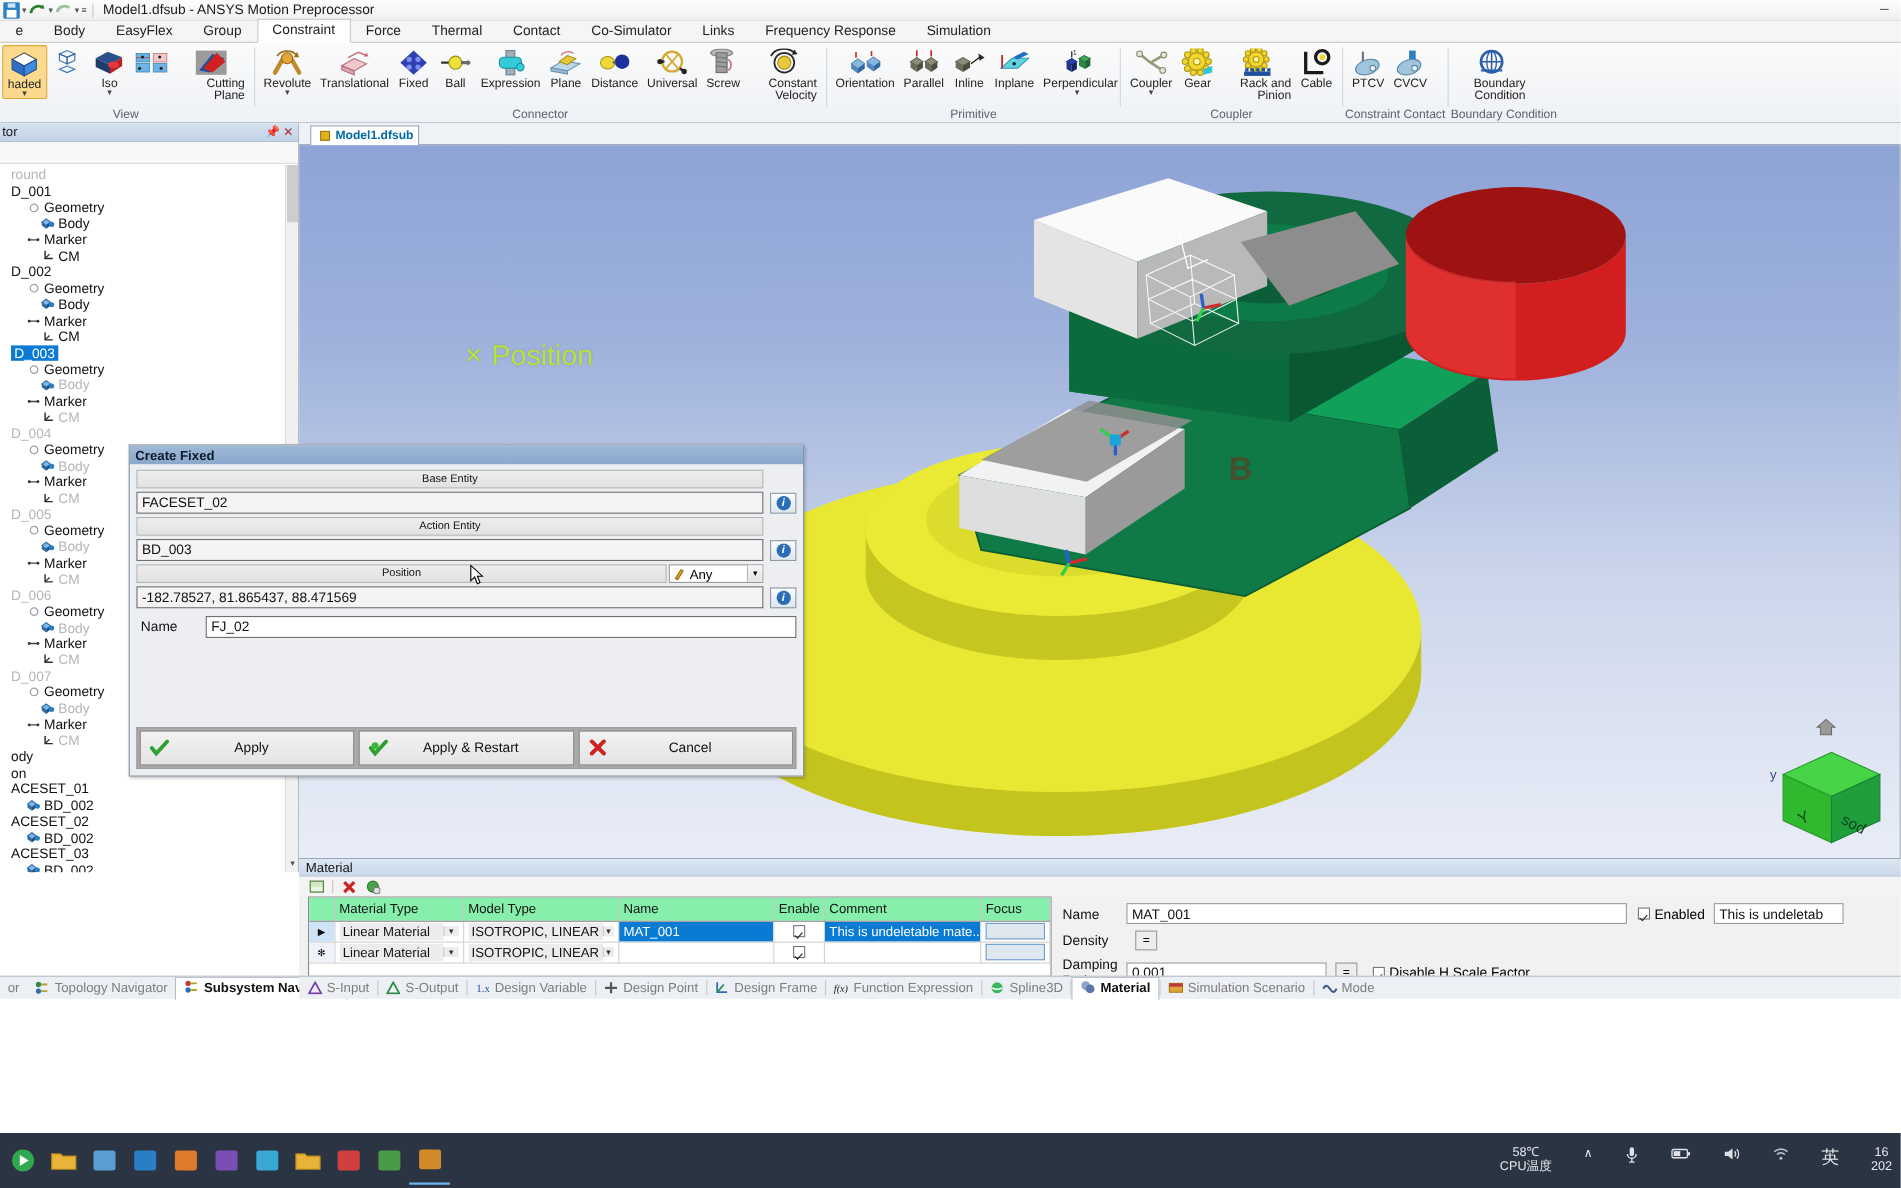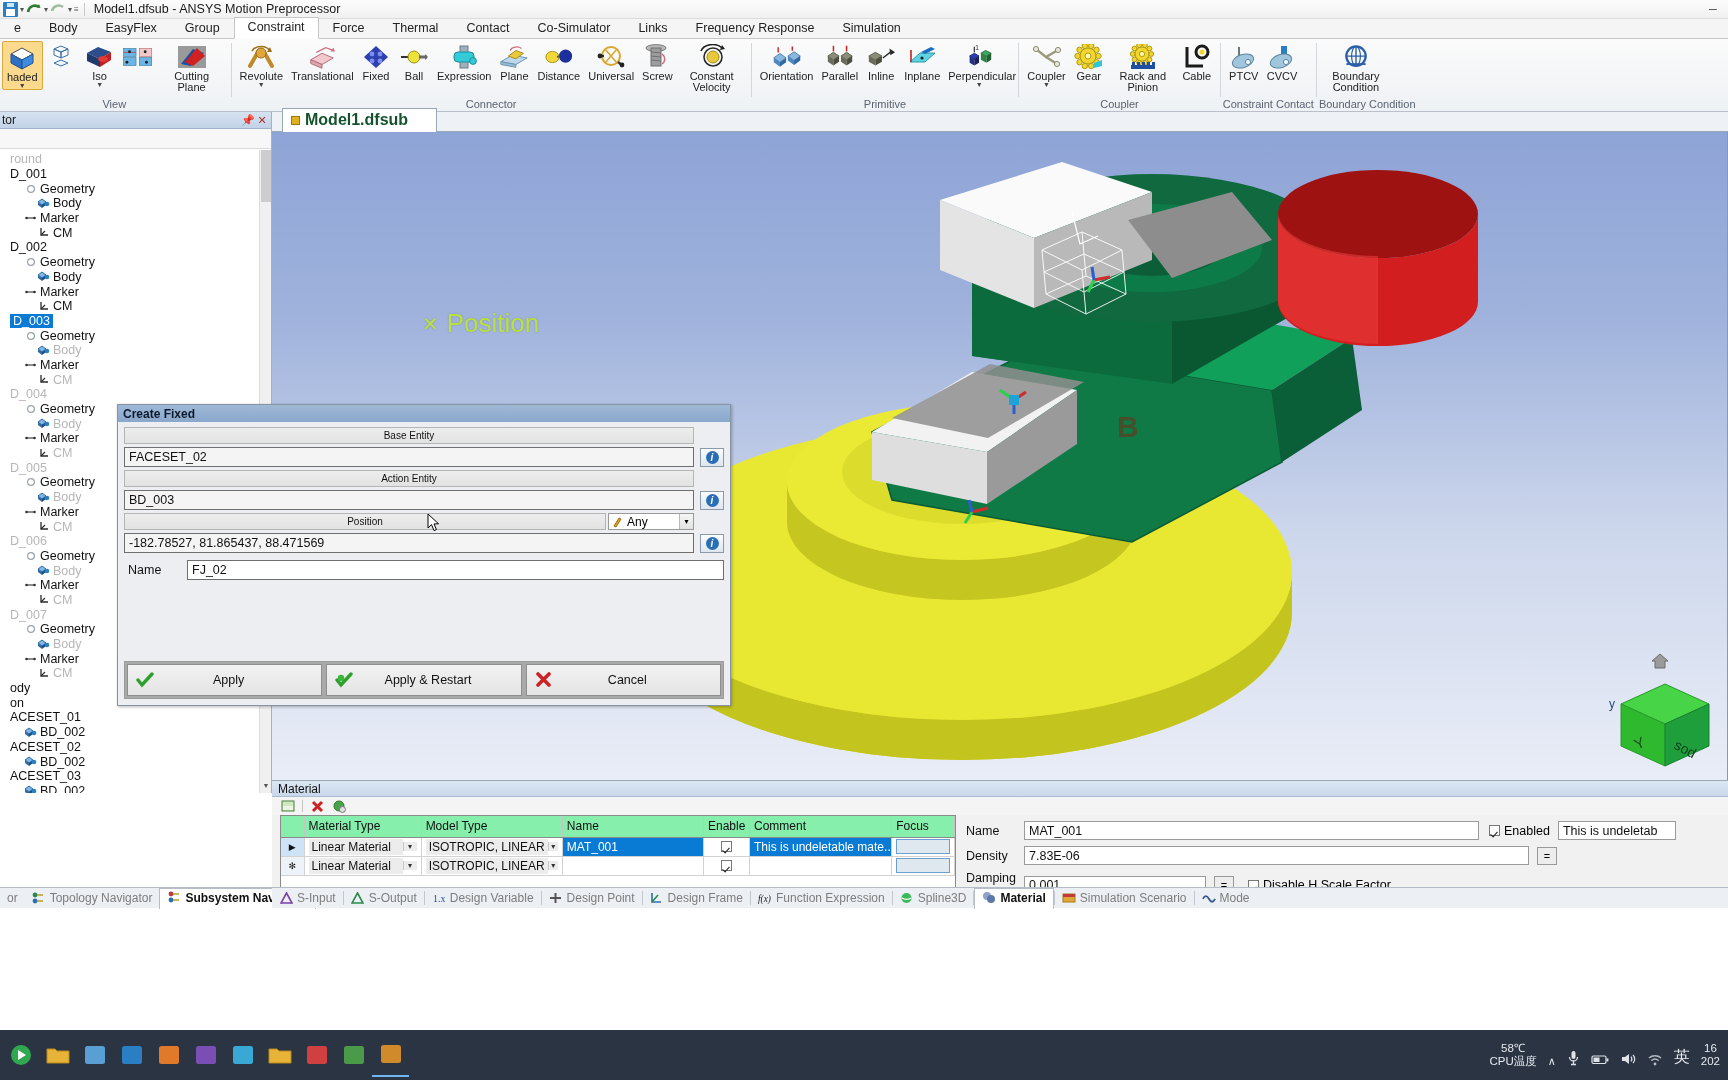--- a/index.html
+++ b/index.html
@@ -60,21 +60,21 @@
   .rgroup-items { display:flex; align-items:flex-start; flex:1; padding:2px 2px 0 2px; }
   .rgroup-label {
     text-align:center; font-size:11px; color:#5a6470; height:13px; line-height:12px;
   }
   .rgsep { width:1px; background:#d2d7de; margin:4px 2px 14px 2px; }
   .ritem {
     display:flex; flex-direction:column; align-items:center; justify-content:flex-start;
     min-width:34px; padding:2px 4px 0 4px; cursor:default;
   }
   .ritem .ic { width:30px;height:28px; display:flex;align-items:center;justify-content:center; }
-  .ritem .lb { font-size:11px; color:#222; text-align:center; line-height:11px; max-width:62px; }
+  .ritem .lb { font-size:11px; color:#222; text-align:right; line-height:11px; max-width:62px; }
   .ritem .cav { font-size:7px; color:#444; line-height:6px; }
   .ritem.sel { background:#fbd98d; border:1px solid #d9a93d; border-radius:2px; }
 
   
   .leftpanel {
     position:absolute; left:0; top:112px; width:272px; height:681px;
     background:#fff; border-right:1px solid #a8b0ba;
   }
   .lp-head {
     height:17px; background:linear-gradient(#d6e2f0,#c2d3e8);
@@ -102,21 +102,21 @@
   .lp-scroll .up,.lp-scroll .dn{position:absolute;left:1px;width:10px;height:11px;font-size:7px;text-align:center;color:#555;} .lp-scroll .dn{bottom:0;}
 
   
   .viewtabbar {
     position:absolute; left:272px; top:112px; width:1456px; height:20px;
     background:#eef1f5; border-bottom:1px solid #9aa7b5;
     display:flex; align-items:flex-end; padding-left:10px;
   }
   .vtab {
     background:#fff; border:1px solid #9aa7b5; border-bottom:none;
-    padding:2px 28px 3px 8px; font-size:16px; font-weight:bold; color:#14532d;
+    padding:2px 4px 3px 8px; font-size:11px; font-weight:bold; color:#0369a1;
     display:flex; align-items:center; gap:5px; position:relative; top:1px;
   }
   .vtab .dot { width:9px;height:9px;background:#e0b020;border:1px solid #9a7a10;}
   .viewport {
     position:absolute; left:272px; top:132px; width:1456px; height:648px;
     background: linear-gradient(#8ea4d6 0%, #9fb2dc 28%, #cdd7ec 62%, #e9edf7 100%);
     overflow:hidden; border-right:1px solid #8d99a8;
   }
   .pos-label {
     position:absolute; left:150px; top:176px; font-size:26px; color:#b9e23a;
@@ -184,21 +184,21 @@
   .vsep { width:1px;height:14px;background:#c3c8cf; }
 
   
   .taskbar {
     position:absolute; left:0; top:1030px; width:1728px; height:50px;
     background:#2b3443; display:flex; align-items:center;
   }
   .tb-icons { display:flex; align-items:center; gap:0px; padding-left:2px;}
   .tbi { width:37px;height:44px;display:flex;align-items:center;justify-content:center; }
   .tbi.run { border-bottom:2px solid #70b5f0; }
-  .tray { margin-left:auto; display:flex;align-items:flex-end;gap:11px; padding-right:8px; color:#e6e9ee; font-size:11px;}
+  .tray { margin-left:auto; display:flex;align-items:flex-start;gap:29px; padding-right:8px; color:#e6e9ee; font-size:11px;}
   .tray .cpu { text-align:center; line-height:13px; font-size:11.5px;}
   .tray .clk { text-align:center; line-height:13px; font-size:11.5px; }
 
   
   .dlg {
     position:absolute; left:117px; top:404px; width:614px; height:302px;
     background:#eceef1; border:1px solid #8794a4;
     box-shadow: 1px 1px 3px rgba(0,0,0,.28);
   }
   .dlg-title {
@@ -1312,21 +1312,20 @@
           <label>Name</label>
           <input class="pinput" style="width: 455px;" value="MAT_001">
           <span class="lbl-ck" style="margin-left:10px">
             <span class="chk on"></span>
             <span>Enabled</span>
           </span>
           <input class="pinput" style="width: 118px; margin-left: 8px;" value="This is undeletab">
         </div>
         <div class="prow">
           <label>Density</label>
-          <input class="pinput" style="width: 505px;" value="7.83E-06">
           <span class="eqbtn">=</span>
         </div>
         <div class="prow">
           <label>Damping Ratio</label>
           <input class="pinput" style="width: 182px;" value="0.001">
           <span class="eqbtn">=</span>
           <span class="lbl-ck" style="margin-left:14px">
             <span class="chk on"></span>
             <span>Disable H Scale Factor</span>
           </span>

